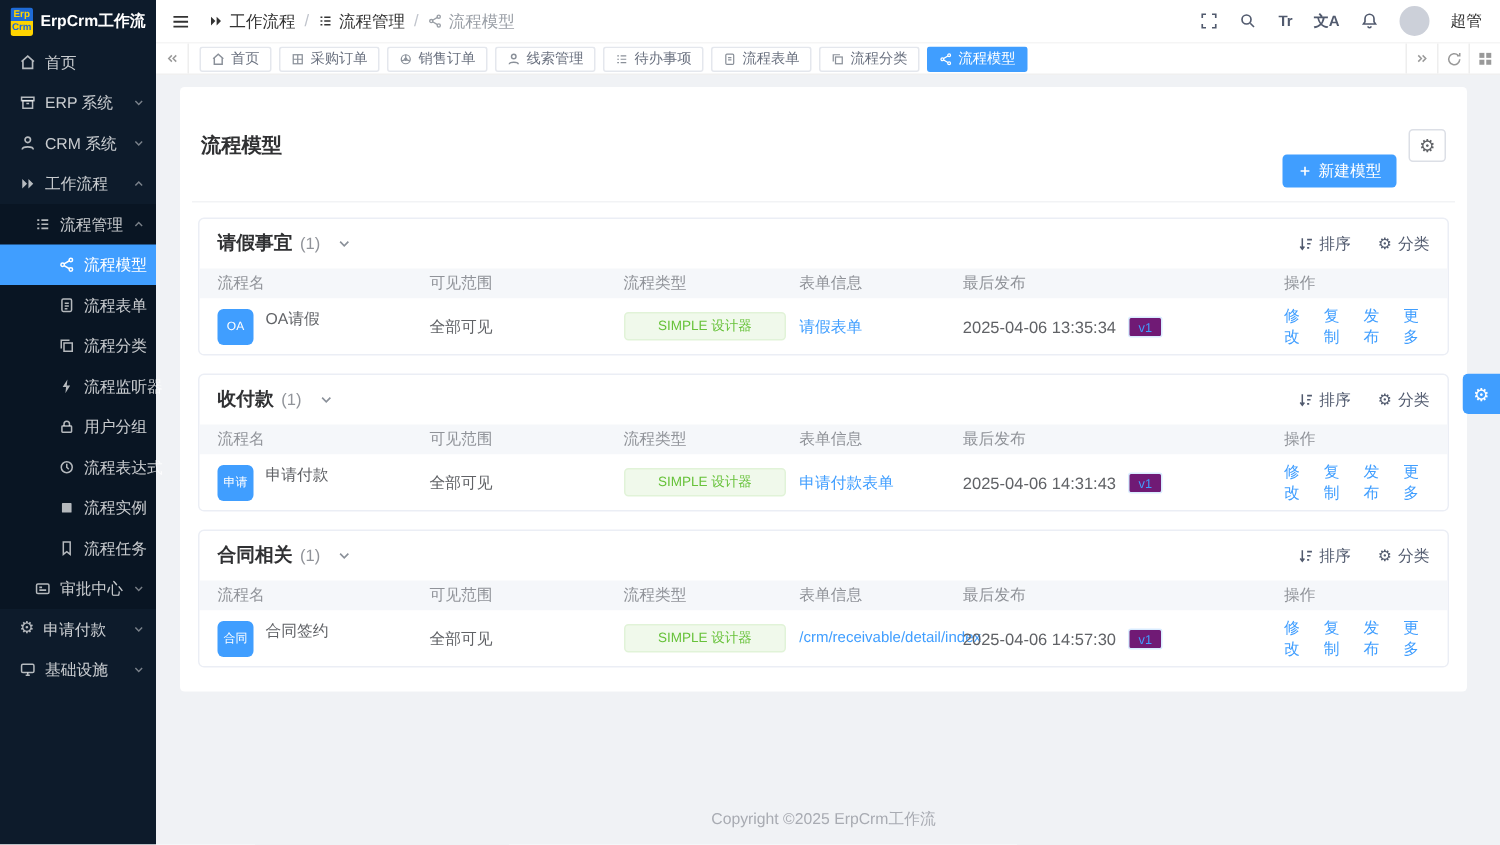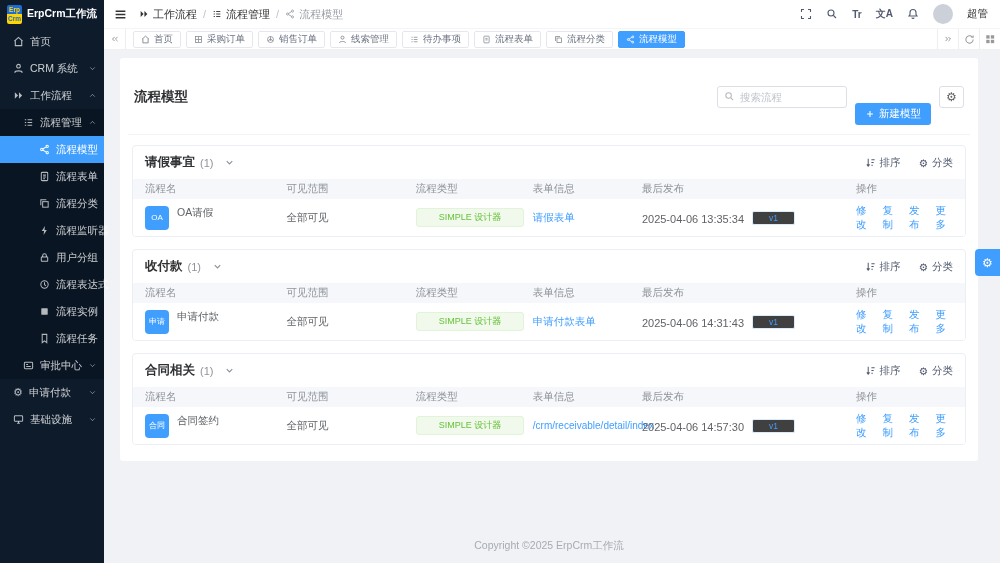--- a/index.html
+++ b/index.html
@@ -70,21 +70,21 @@
   .gtool .ico { color:#515a6e; }
 
   .thead, .trow { display:grid; grid-template-columns:17.5% 16% 14.5% 13.5% 26.5% 12%; align-items:center; padding:0 12px; }
   .thead { background:#f5f7fa; height:20px; font-size:10.5px; color:#909399; }
   .trow { height:37px; font-size:10.5px; color:#606266; background:#fff; }
   .name-cell { display:flex; gap:8px; }
   .row-badge { width:24px; height:24px; border-radius:4px; background:#409eff; color:#fff; font-size:8px; display:flex; align-items:center; justify-content:center; letter-spacing:0; }
   .type-badge { display:inline-block; font-size:9px; color:#67c23a; background:#f0f9eb; border:1px solid #e1f3d8; border-radius:3px; padding:2px 22px; justify-self:start; }
   .link { color:#409eff; cursor:pointer; }
   .pub-cell { display:flex; align-items:flex-end; gap:8px; font-size:11px; }
-  .ver-badge { font-size:8.5px; color:#409eff; background:#404040; border:1px solid #d9ecff; border-radius:2px; padding:1px 16px; }
+  .ver-badge { font-size:8.5px; color:#409eff; background:#701a75; border:1px solid #d9ecff; border-radius:2px; padding:1px 6px; }
   .actions { display:flex; gap:9px; }
 
   .footer { margin-top:auto; text-align:center; color:#a8abb2; font-size:10.5px; padding:14px 0 10px; }
 
   .float-gear { position:fixed; right:0; top:249px; width:25px; height:27px; background:#409eff; color:#fff; border:none; border-radius:4px 0 0 4px; display:flex; align-items:center; justify-content:center; cursor:pointer; font-size:12px; }
 </style>
 </head>
 <body>
 
 <aside class="sidebar">
@@ -94,20 +94,31 @@
       <div class="logo-bottom">Crm</div>
     </div>
     <div class="logo-title">ErpCrm工作流</div>
   </div>
   <nav class="menu">
     <div class="mitem">
       <svg class="ico" width="11" height="11" viewBox="0 0 24 24" fill="none" stroke="currentColor" stroke-width="2.4">
           <path d="M3 11 L12 3 L21 11 M5 10 V21 H19 V10"></path>
         </svg>
       <span>首页</span>
+    </div>
+    <div class="mitem">
+      <svg class="ico" width="11" height="11" viewBox="0 0 24 24" fill="none" stroke="currentColor" stroke-width="2.2">
+          <rect x="3" y="4" width="18" height="5"></rect>
+          <rect x="5" y="9" width="14" height="11"></rect>
+          <path d="M10 13 h4"></path>
+        </svg>
+      <span>ERP 系统</span>
+      <svg class="chev" width="9" height="9" viewBox="0 0 24 24" fill="none" stroke="currentColor" stroke-width="2.6">
+          <path d="M6 9 l6 6 6-6"></path>
+        </svg>
     </div>
     <div class="mitem">
       <svg class="ico" width="11" height="11" viewBox="0 0 24 24" fill="none" stroke="currentColor" stroke-width="2.4">
           <circle cx="12" cy="7" r="4"></circle>
           <path d="M4 21 c0-5 16-5 16 0"></path>
         </svg>
       <span>CRM 系统</span>
       <svg class="chev" width="9" height="9" viewBox="0 0 24 24" fill="none" stroke="currentColor" stroke-width="2.6">
           <path d="M6 9 l6 6 6-6"></path>
         </svg>
@@ -349,27 +360,20 @@
           <rect x="14" y="14" width="8" height="8"></rect>
         </svg>
     </span>
   </div>
 
   <div class="content">
     <div class="card">
       <div class="card-head">
         <span class="page-title">流程模型</span>
         <div class="head-tools">
-          <span class="search-wrap">
-            <svg class="ico" width="11" height="11" viewBox="0 0 24 24" fill="none" stroke="currentColor" stroke-width="2.2">
-                <circle cx="10" cy="10" r="6"></circle>
-                <path d="M15 15 L20 20"></path>
-              </svg>
-            <input class="search-input" type="text" placeholder="搜索流程" style="">
-          </span>
           <button class="btn-primary">
             <svg width="10" height="10" viewBox="0 0 24 24" fill="none" stroke="currentColor" stroke-width="2.6">
                 <path d="M12 5 v14 M5 12 h14"></path>
               </svg>
             <span>新建模型</span>
           </button>
           <button class="btn-gear">
               <span>⚙</span>
             </button>
         </div>

